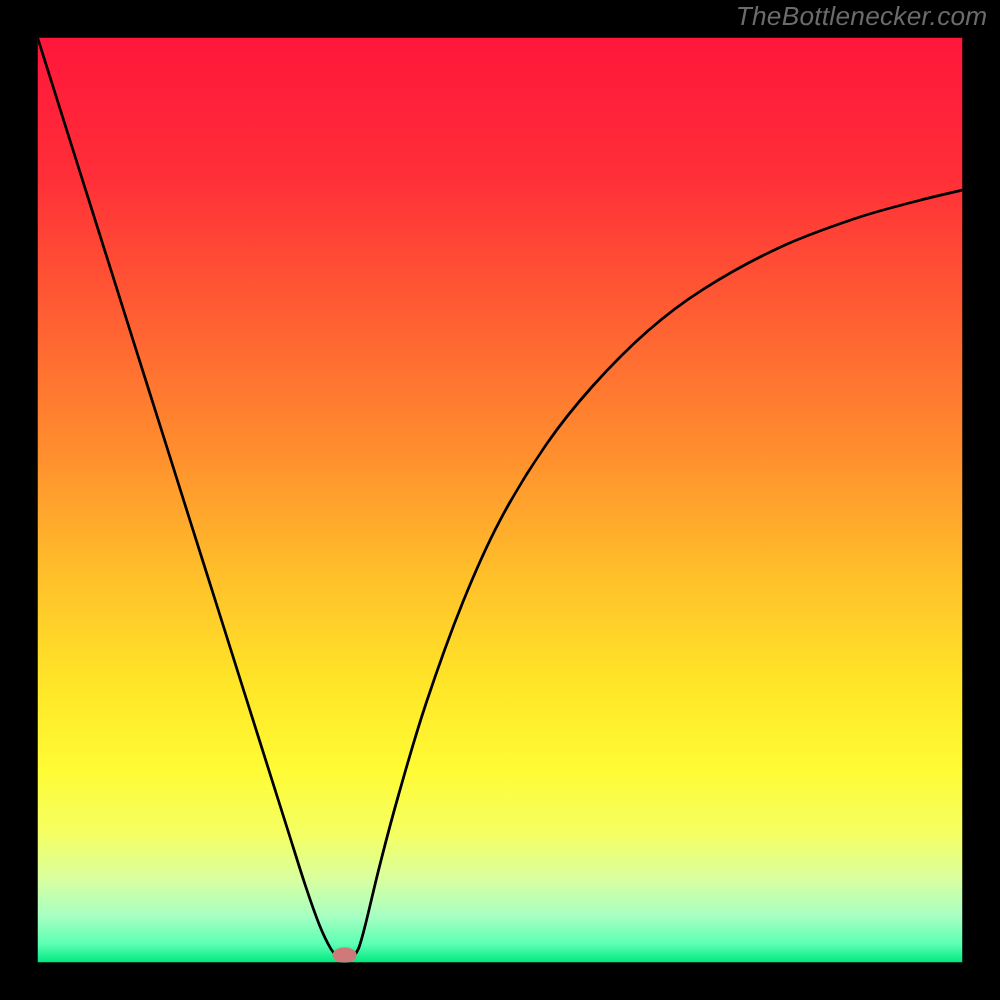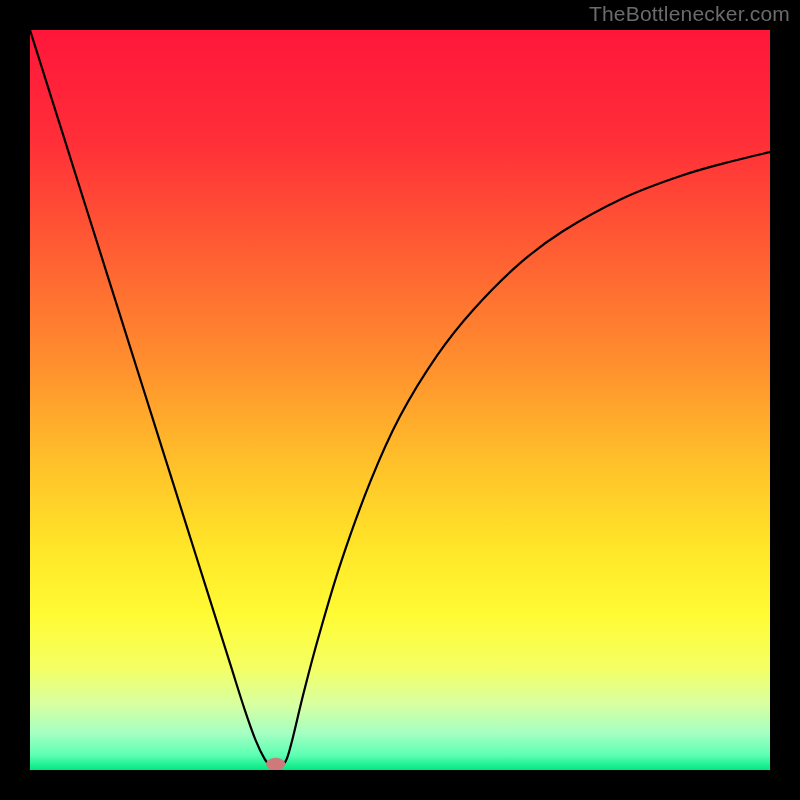--- a/index.html
+++ b/index.html
@@ -8,20 +8,21 @@
     width: 800px;
     height: 800px;
     background: #000;
     overflow: hidden;
   }
   .frame {
     position: relative;
     width: 800px;
     height: 692px;
     background: #000;
+    font-style: italic;
   }
   .watermark {
     position: absolute;
     top: 2px;
     right: 10px;
     color: #6b6b6b;
     font-family: Arial, Helvetica, sans-serif;
     font-size: 21px;
     letter-spacing: 0.2px;
     font-weight: 500;

